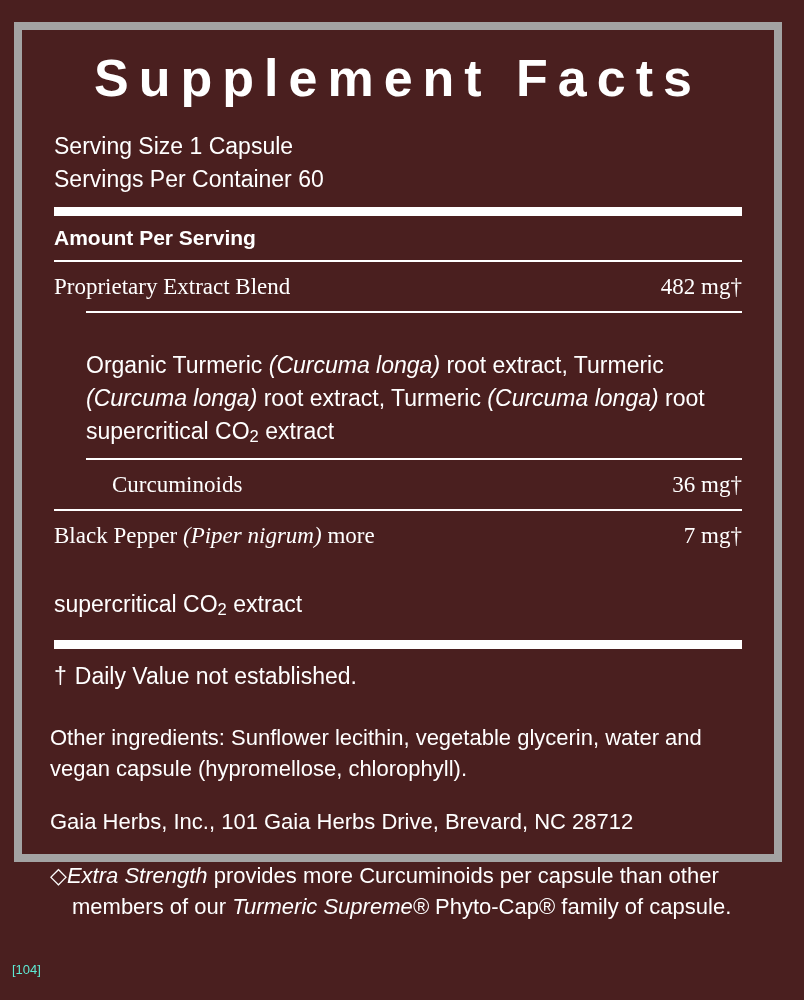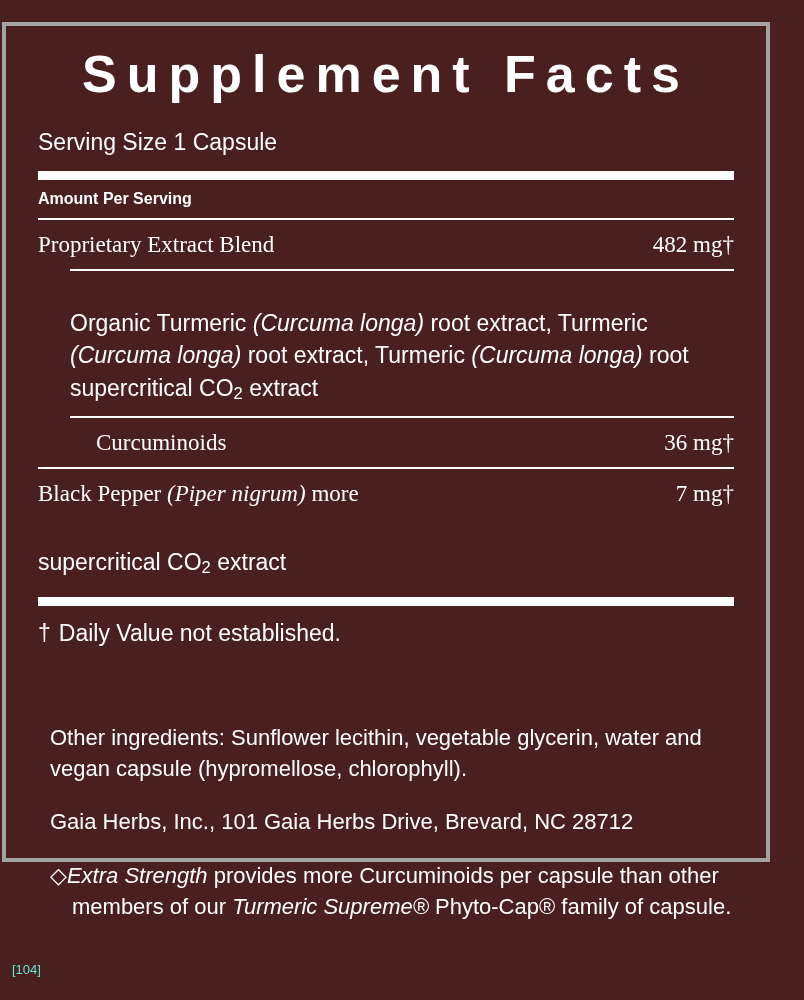--- a/index.html
+++ b/index.html
@@ -17,25 +17,25 @@
   }
   .page {
     position: absolute;
     inset: 0;
     background: #4a1f1f;
   }
 
   
   .facts-box {
     position: absolute;
-    left: 2px;
+    left: 14px;
     top: 22px;
     width: 768px;
     height: 840px;
-    border: 4px solid #a3a3a3;
+    border: 8px solid #a3a3a3;
     box-sizing: border-box;
   }
 
   .title {
     text-align: center;
     font-size: 52px;
     font-weight: bold;
     letter-spacing: 10px;
     margin: 22px 0 0 0;
     padding: 0 6px;
@@ -63,21 +63,21 @@
     background: #ffffff;
     margin: 0 32px;
   }
   .rule-thin-indent {
     height: 2px;
     background: #ffffff;
     margin: 0 32px 0 64px;
   }
 
   .amount-header {
-    font-size: 16px;
+    font-size: 21px;
     font-weight: bold;
     padding: 10px 32px 10px 32px;
   }
 
   .row {
     display: flex;
     justify-content: space-between;
     align-items: baseline;
     padding: 9px 32px 9px 32px;
     font-size: 23px;
@@ -137,20 +137,21 @@
 <body>
 
 <div class="page">
 
   <div class="facts-box">
 
     <div class="title">Supplement Facts</div>
 
     <div class="serving-block">
       <div class="serving-line">Serving Size 1 Capsule</div>
+      <div class="serving-line">Servings Per Container 60</div>
     </div>
 
     <div class="rule-thick"></div>
 
     <div class="amount-header">Amount Per Serving</div>
 
     <div class="rule-thin"></div>
 
     <div class="row">
       <span class="label">Proprietary Extract Blend</span>

